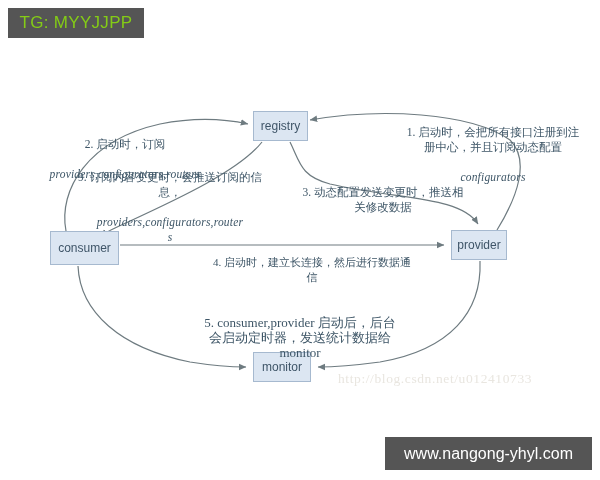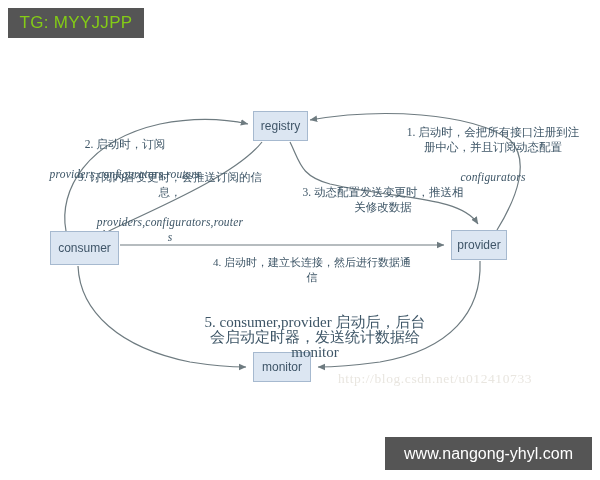--- a/index.html
+++ b/index.html
@@ -84,21 +84,21 @@
     white-space: pre-line;
   }
   .lbl .cn { font-family: Liberation Serif, serif; }
   .lbl .mono { font-family: "Liberation Serif", serif; letter-spacing: 0.2px; font-style: italic; }
 
   #lbl-2 { left: 10px;  top: 122px; width: 230px; font-size: 11.5px; line-height: 15px; }
   #lbl-3l{ left: 60px;  top: 155px; width: 220px; font-size: 11.5px; line-height: 15px; }
   #lbl-1 { left: 393px; top: 110px; width: 200px; font-size: 11.5px; line-height: 15px; }
   #lbl-3r{ left: 288px; top: 170px; width: 190px; font-size: 11.5px; line-height: 15px; }
   #lbl-4 { left: 182px; top: 240px; width: 260px; font-size: 11px; line-height: 15px; }
-  #lbl-5 { left: 200px; top: 300px; width: 230px; font-size: 15px; line-height: 15px; }
+  #lbl-5 { left: 185px; top: 300px; width: 230px; font-size: 13px; line-height: 15px; }
 
   
   .watermark {
     position: absolute;
     left: 338px;
     top: 371px;
     font-family: "Liberation Serif", serif;
     font-size: 13.5px;
     color: #e9e6e0;
     letter-spacing: 0.6px;

